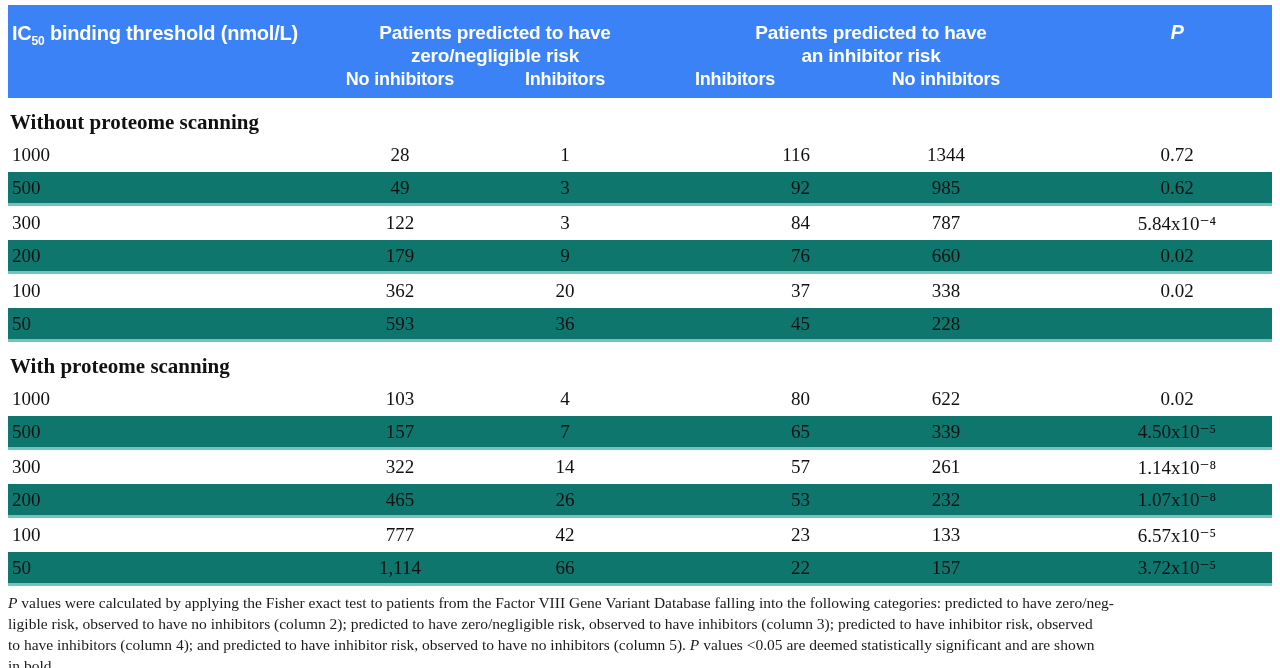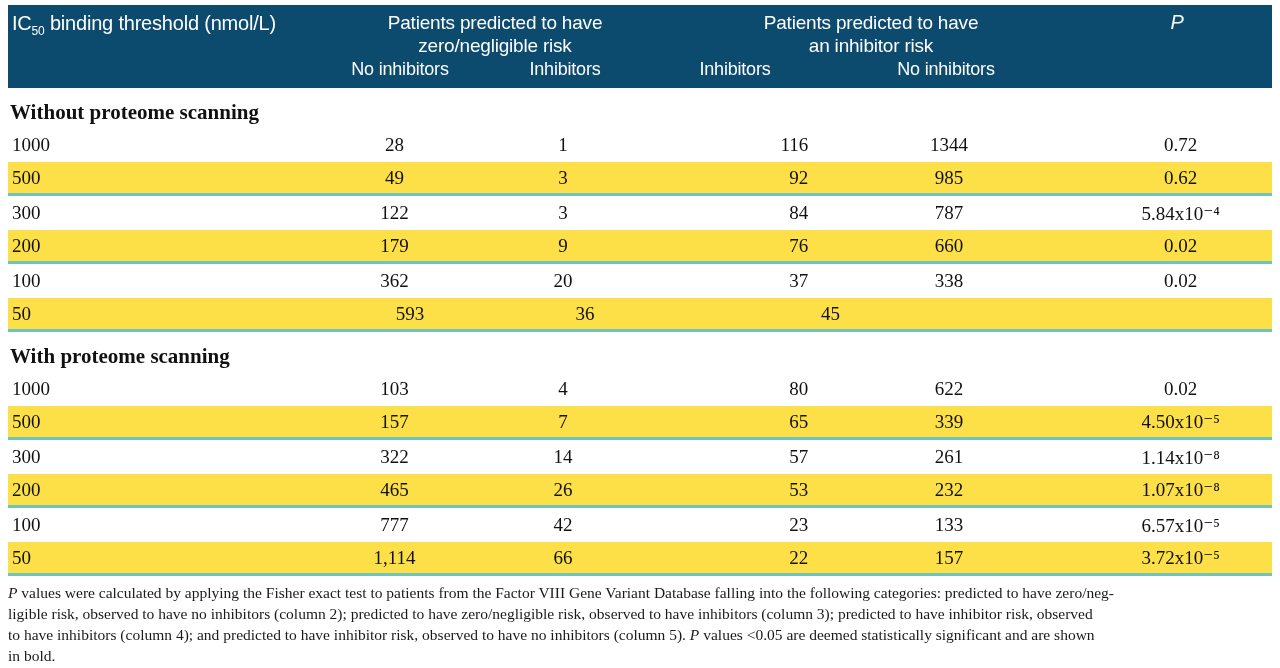--- a/index.html
+++ b/index.html
@@ -2,23 +2,23 @@
 <html><head>
 <meta charset="utf-8">
 <style>
   html,body{margin:0;padding:0;}
   body{
     width:1280px;height:668px;overflow:hidden;background:#ffffff;
     font-family:"Liberation Serif", "DejaVu Serif", serif;color:#111;
   }
   
   .thead{
-    background:#0c4a6e;margin:5px 8px 0 8px;color:#ffffff;
-    font-family:"Liberation Sans", "DejaVu Sans", sans-serif;font-weight:normal;
-    padding:6px 0 8px 0;letter-spacing:-0.2px;
+    background:#3b82f6;margin:5px 8px 0 8px;color:#ffffff;
+    font-family:"Liberation Sans", "DejaVu Sans", sans-serif;font-weight:bold;
+    padding:16px 0 8px 0;letter-spacing:-0.2px;
   }
   .hrowA{display:flex;align-items:flex-start;}
   .hcol1{width:322px;font-size:20px;padding-left:4px;box-sizing:border-box;line-height:24px;}
   .hcol1 sub{font-size:12px;}
   .hgroup1{width:330px;text-align:center;font-size:19px;line-height:23px;}
   .hgroup2{width:422px;text-align:center;font-size:19px;line-height:23px;}
   .hp{width:190px;text-align:center;font-style:italic;font-size:20px;line-height:23px;}
   .hrowB{display:flex;margin-top:1px;font-size:18px;line-height:22px;}
   .hb1{width:322px;}
   .hb2{width:140px;text-align:center;}
@@ -27,23 +27,23 @@
   .hb5{width:272px;text-align:center;}
   .hb6{width:190px;}
   
   .tbody{}
   .section-title{
     margin:8px 8px 0 8px;height:32px;display:flex;align-items:center;
     font-weight:bold;font-size:21px;padding-left:2px;box-sizing:border-box;
   }
   .row{
     display:flex;align-items:center;height:34px;margin:0 8px;
-    font-size:19px;box-sizing:border-box;gap:10px;
+    font-size:19px;box-sizing:border-box;
   }
-  .row.stripe{background:#fde047;border-bottom:3px solid #6fc3c0;}
+  .row.stripe{background:#0f766e;border-bottom:3px solid #6fc3c0;}
   .c1{width:322px;padding-left:4px;box-sizing:border-box;text-align:left;}
   .c2{width:140px;text-align:center;}
   .c3{width:190px;text-align:center;}
   .c4{width:150px;text-align:right;}
   .c5{width:272px;text-align:center;}
   .c6{width:190px;text-align:center;}
   .c6.bold{font-weight:normal;}
   
   .footnote{margin:6px 8px 0 8px;font-size:15.5px;line-height:21px;color:#1a1a1a;}
   .fn-line{white-space:nowrap;}
@@ -121,20 +121,21 @@
     <div class="c4">37</div>
     <div class="c5">338</div>
     <div class="c6 bold">0.02</div>
   </div>
 
   <div class="row stripe">
     <div class="c1">50</div>
     <div class="c2">593</div>
     <div class="c3">36</div>
     <div class="c4">45</div>
+    <div class="c5">228</div>
   </div>
 
   <div class="section-title">With proteome scanning</div>
 
   <div class="row">
     <div class="c1">1000</div>
     <div class="c2">103</div>
     <div class="c3">4</div>
     <div class="c4">80</div>
     <div class="c5">622</div>

